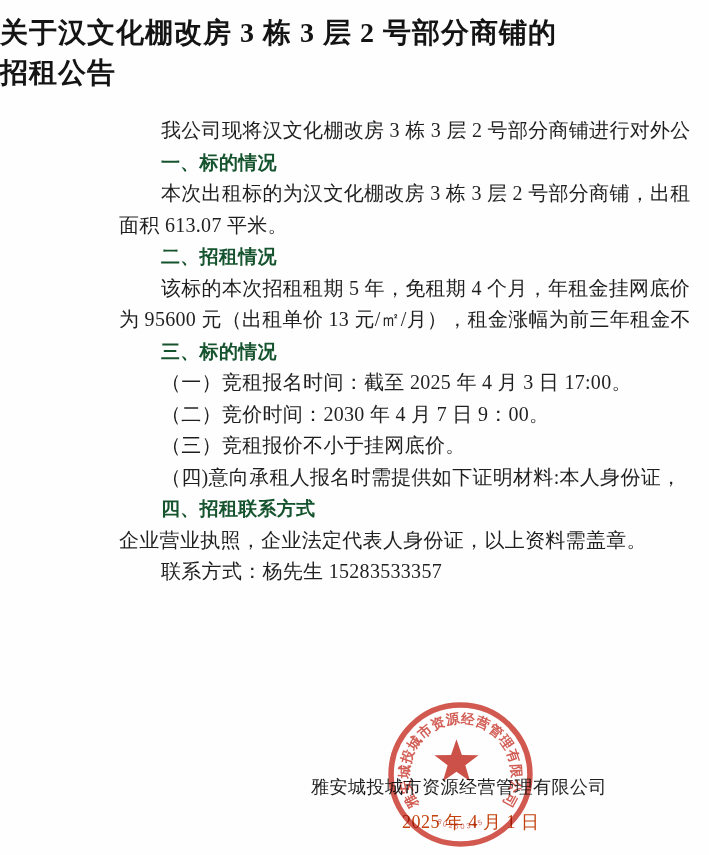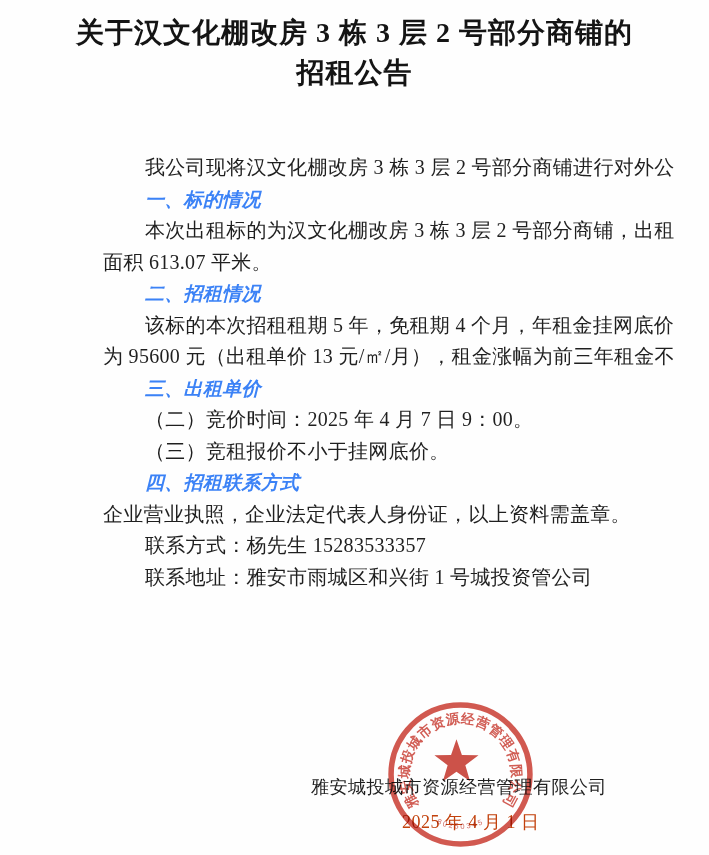--- a/index.html
+++ b/index.html
@@ -10,47 +10,45 @@
     position: relative;
     overflow: hidden;
   }
   .page {
     position: absolute; inset: 0;
     background: #fefefe;
   }
   .doc-title {
     position: absolute;
     top: 13px; left: 0; width: 709px;
-    text-align: center;
+    text-align: left;
     font-size: 28px;
     font-weight: 700;
     color: #141414;
     line-height: 40px;
     letter-spacing: 1px;
   }
   .doc-body {
     position: absolute;
-    top: 115px; left: 103px; width: 516px;
+    top: 115px; left: 119px; width: 516px;
     font-size: 20px;
     color: #1f1f1f;
-    margin-top: 37px;
   }
   .doc-line {
     height: 31.5px;
     line-height: 31.5px;
     white-space: nowrap;
     letter-spacing: 0.3px;
   }
   .doc-line.indent { padding-left: 42px; }
   .doc-line.bold {
     font-weight: 700;
     font-family: "Liberation Sans", sans-serif;
     font-size: 19px;
-    color: #3b82f6;
-    font-style: italic;
+    color: #14532d;
   }
   .signature-line {
     position: absolute;
     top: 775px; left: 311px;
     font-size: 18px;
     letter-spacing: 0.5px;
     color: #1f1f1f;
     white-space: nowrap;
   }
   .date-line {
@@ -80,27 +78,28 @@
   </div>
 
   <div class="doc-body">
       <div class="doc-line indent">我公司现将汉文化棚改房 3 栋 3 层 2 号部分商铺进行对外公</div>
       <div class="doc-line indent bold">一、标的情况</div>
       <div class="doc-line indent">本次出租标的为汉文化棚改房 3 栋 3 层 2 号部分商铺，出租</div>
       <div class="doc-line">面积 613.07 平米。</div>
       <div class="doc-line indent bold">二、招租情况</div>
       <div class="doc-line indent">该标的本次招租租期 5 年，免租期 4 个月，年租金挂网底价</div>
       <div class="doc-line">为 95600 元（出租单价 13 元/㎡/月），租金涨幅为前三年租金不</div>
-      <div class="doc-line indent bold">三、出租单价</div>
-      <div class="doc-line indent">（二）竞价时间：2025 年 4 月 7 日 9：00。</div>
+      <div class="doc-line indent bold">三、标的情况</div>
+      <div class="doc-line indent">（一）竞租报名时间：截至 2025 年 4 月 3 日 17:00。</div>
+      <div class="doc-line indent">（二）竞价时间：2030 年 4 月 7 日 9：00。</div>
       <div class="doc-line indent">（三）竞租报价不小于挂网底价。</div>
+      <div class="doc-line indent">（四)意向承租人报名时需提供如下证明材料:本人身份证，</div>
       <div class="doc-line indent bold">四、招租联系方式</div>
       <div class="doc-line">企业营业执照，企业法定代表人身份证，以上资料需盖章。</div>
       <div class="doc-line indent">联系方式：杨先生 15283533357</div>
-      <div class="doc-line indent">联系地址：雅安市雨城区和兴街 1 号城投资管公司</div>
     </div>
 
   <div class="signature-line">雅安城投城市资源经营管理有限公司</div>
 
   <div class="date-line">2025 年 4 月 1 日</div>
 
   <svg class="seal" viewBox="0 0 160 160" xmlns="http://www.w3.org/2000/svg">
     <defs>
       <path id="sealTopArc" d="M 39.3 110.7 A 51 51 0 1 1 120.7 110.7" fill="none"></path>
       <path id="sealBottomArc" d="M 55.5 128.1 A 54 54 0 0 0 104.5 128.1" fill="none"></path>

